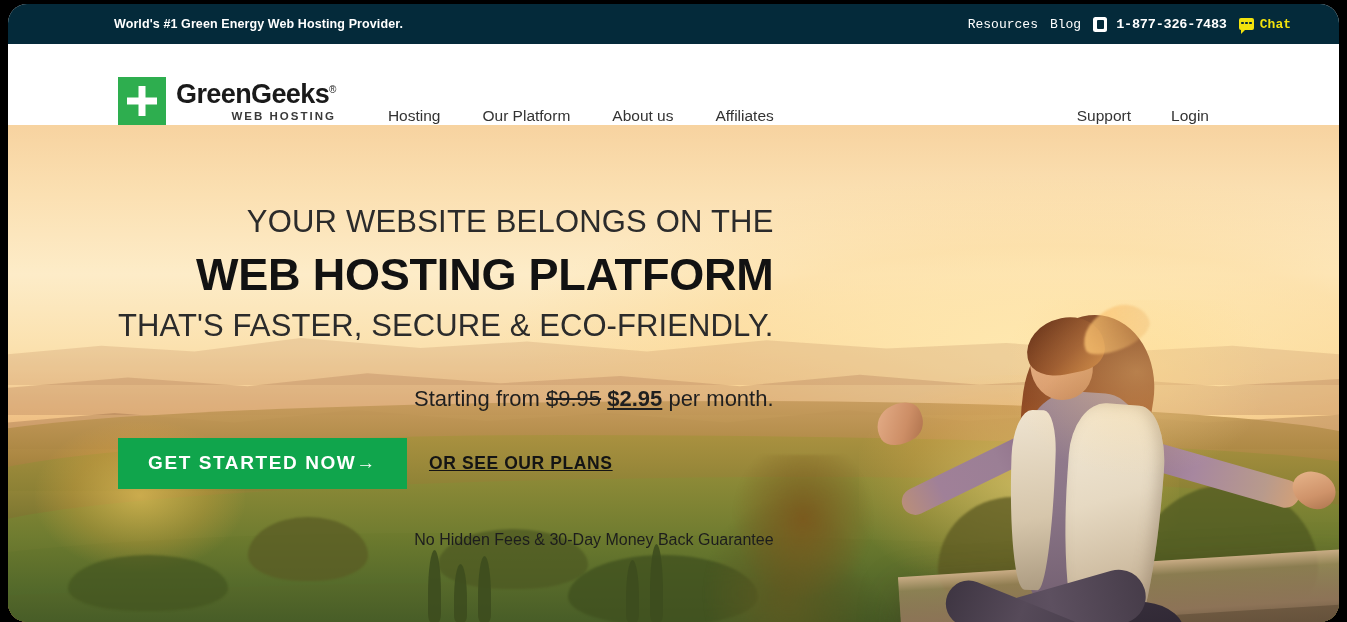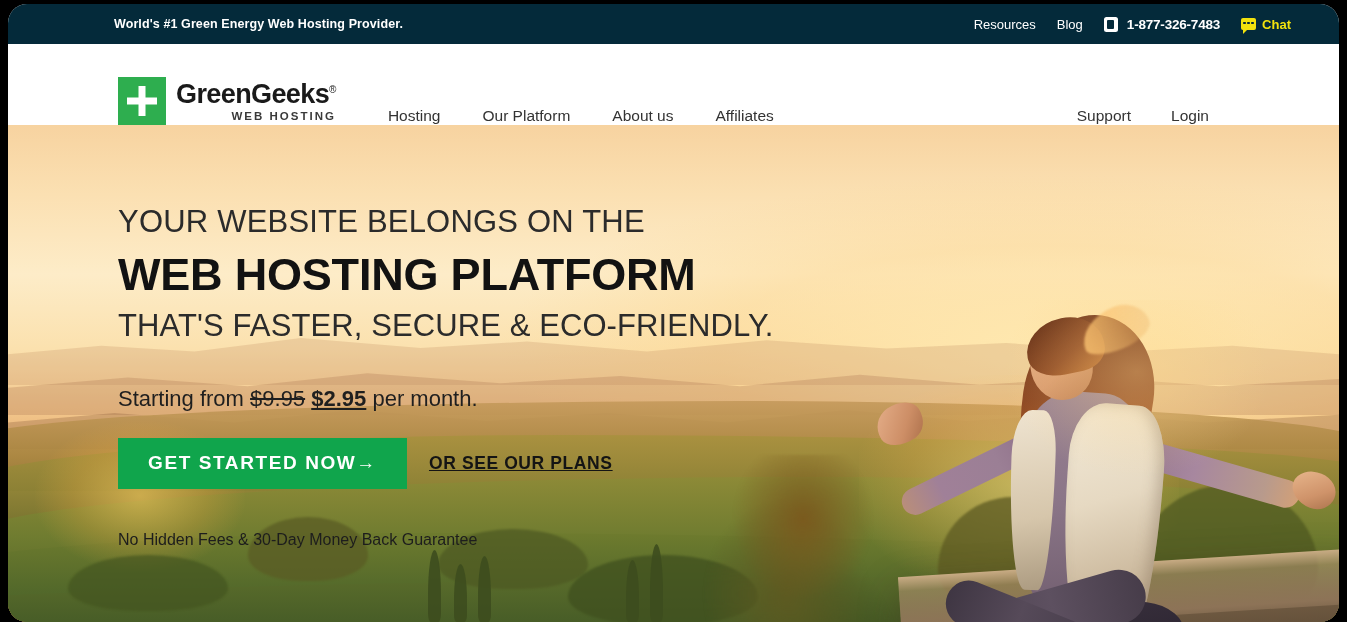--- a/index.html
+++ b/index.html
@@ -44,22 +44,23 @@
     color: #ffffff;
     font-size: 12.5px;
     font-weight: bold;
     letter-spacing: 0.1px;
     white-space: nowrap;
   }
   .topbar-right {
     margin-left: auto;
     display: flex;
     align-items: center;
-    gap: 21px;
+    gap: 12px;
     padding-right: 18px;
+    font-family: Liberation Mono, monospace;
   }
   .topbar-link {
     color: #ffffff;
     font-size: 13px;
     text-decoration: none;
     white-space: nowrap;
   }
   .topbar-phone {
     display: flex;
     align-items: center;
@@ -214,20 +215,21 @@
     gap: 40px;
     padding-right: 100px;
   }
 
   
   .hero {
     position: relative;
     height: 497px;
     overflow: hidden;
     background: #f97316;
+    text-align: right;
   }
   
   .sky {
     position: absolute;
     inset: 0;
     background:
       radial-gradient(ellipse 55% 48% at 78% 46%, rgba(255,233,176,0.95) 0%, rgba(253,216,146,0.45) 45%, rgba(250,197,128,0) 75%),
       linear-gradient(180deg,
         #f7d3a0 0%,
         #fbe0b2 14%,

